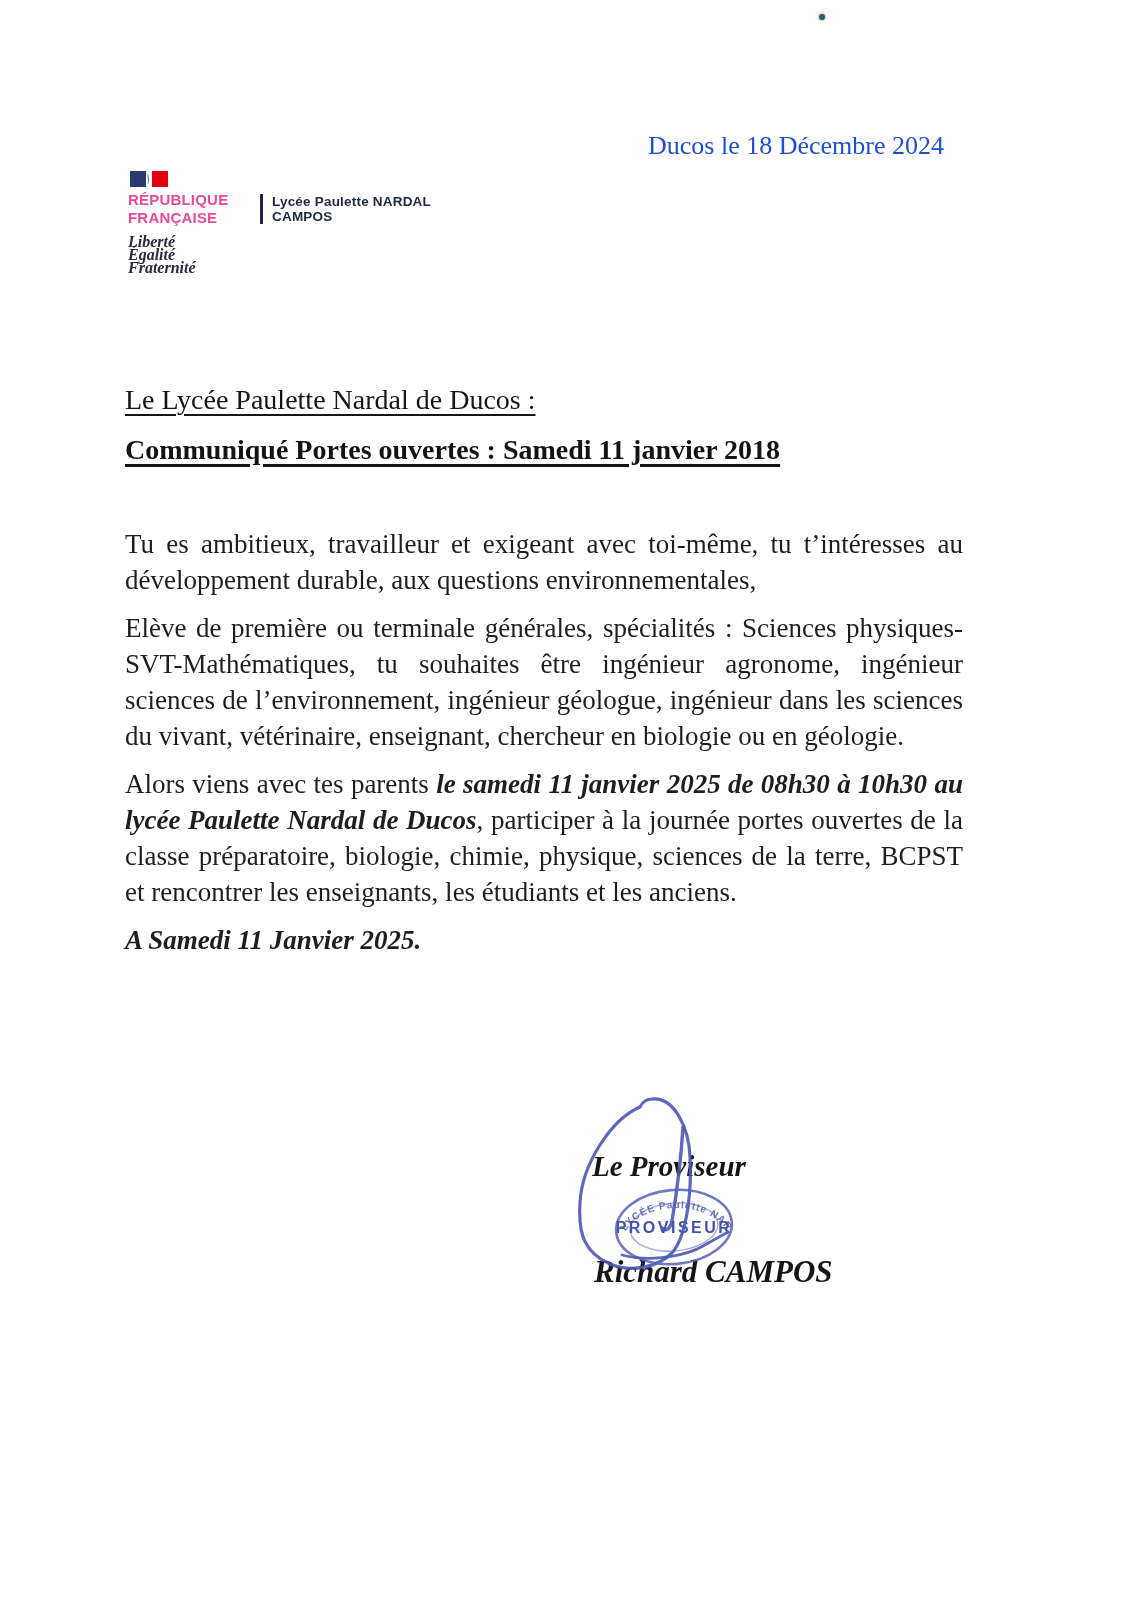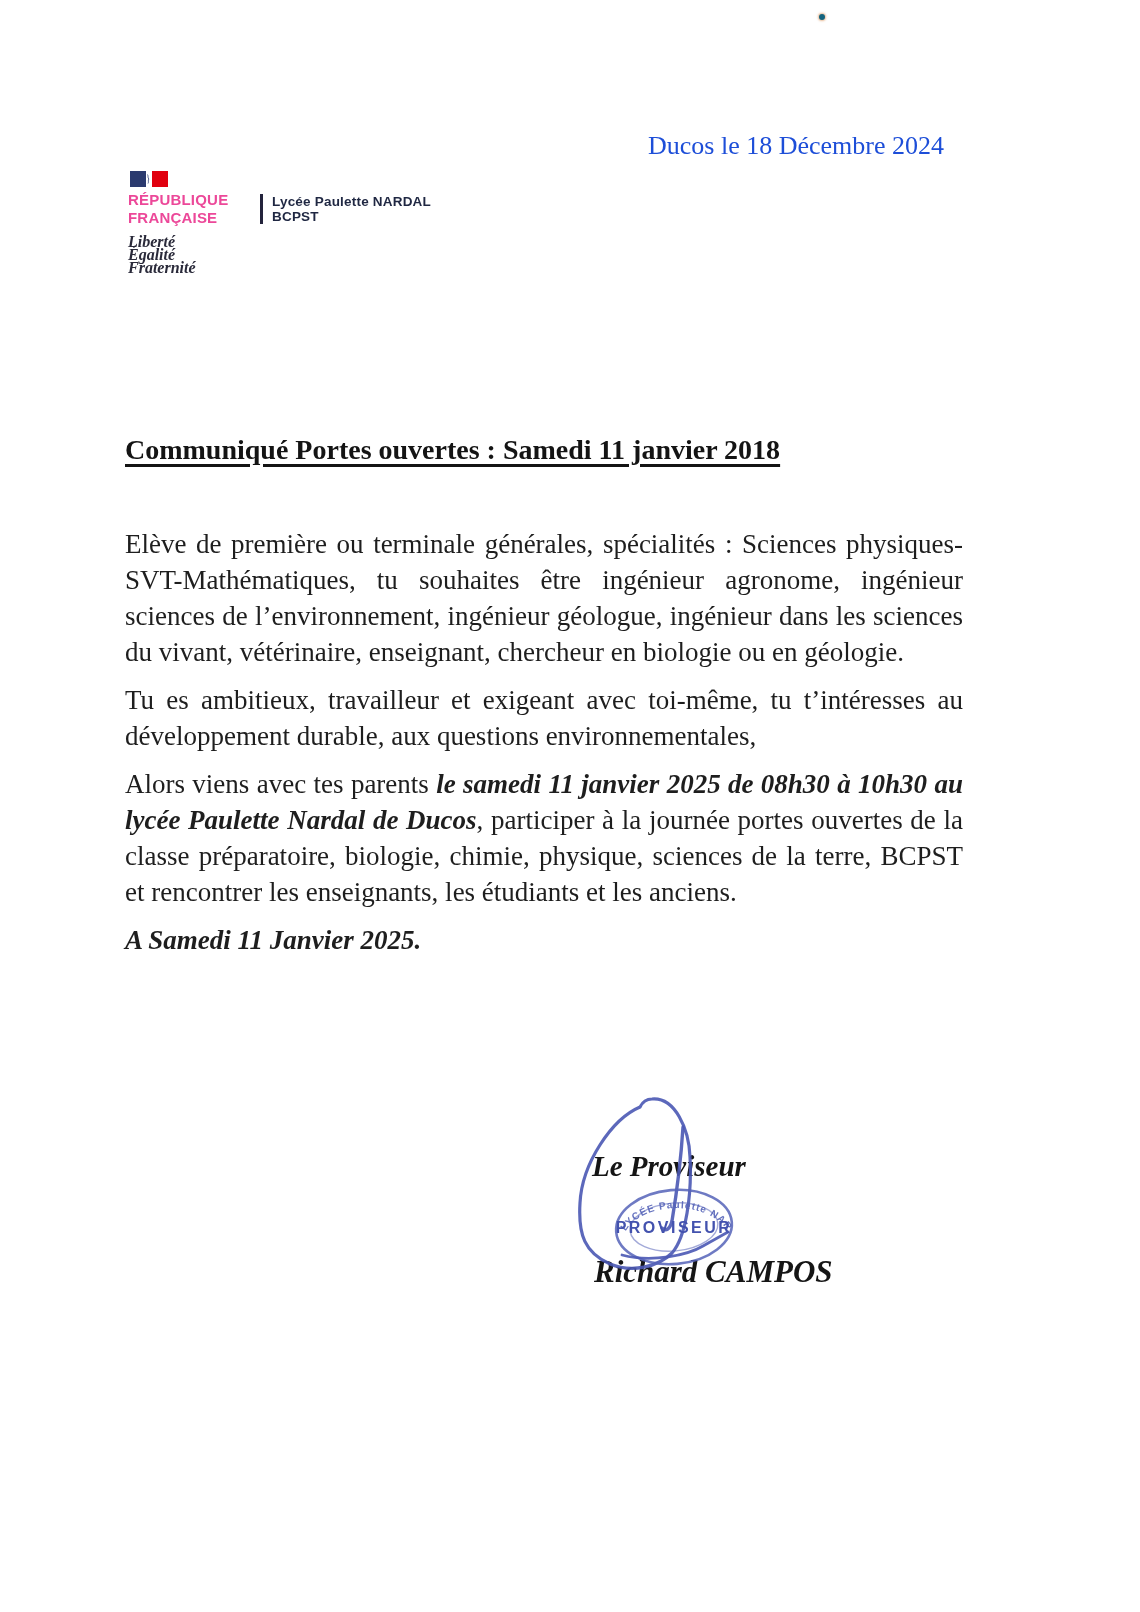--- a/index.html
+++ b/index.html
@@ -98,28 +98,29 @@
     </div>
     <div class="motto">
       <div>Liberté</div>
       <div>Égalité</div>
       <div>Fraternité</div>
     </div>
   </div>
 
   <div class="school-block">
     <div>Lycée Paulette NARDAL</div>
-    <div>BCPST</div>
+    <div>CAMPOS</div>
   </div>
 
+  <div class="doc-title">Le Lycée Paulette Nardal de Ducos :</div>
   <div class="doc-subtitle">Communiqué Portes ouvertes : Samedi 11 janvier 2018</div>
 
   <div class="body-block">
+    <p>Tu es ambitieux, travailleur et exigeant avec toi-même, tu t’intéresses au développement durable, aux questions environnementales,</p>
     <p>Elève de première ou terminale générales, spécialités : Sciences physiques-SVT-Mathématiques, tu souhaites être ingénieur agronome, ingénieur sciences de l’environnement, ingénieur géologue, ingénieur dans les sciences du vivant, vétérinaire, enseignant, chercheur en biologie ou en géologie.</p>
-    <p>Tu es ambitieux, travailleur et exigeant avec toi-même, tu t’intéresses au développement durable, aux questions environnementales,</p>
     <p><span>Alors viens avec tes parents </span><span class="bi">le samedi 11 janvier 2025 de 08h30 à 10h30 au lycée Paulette Nardal de Ducos</span><span>, participer à la journée portes ouvertes de la classe préparatoire, biologie, chimie, physique, sciences de la terre, BCPST et rencontrer les enseignants, les étudiants et les anciens.</span></p>
     <p class="bi">A Samedi 11 Janvier 2025.</p>
   </div>
 
   <div class="sig-role">Le Proviseur</div>
   <div class="sig-name">Richard CAMPOS</div>
 
   <svg class="stamp-svg" viewBox="0 0 320 200">
     <defs>
       <path id="ringTopPath" d="M 84,150 A 54,35 0 0 1 186,144"></path>

